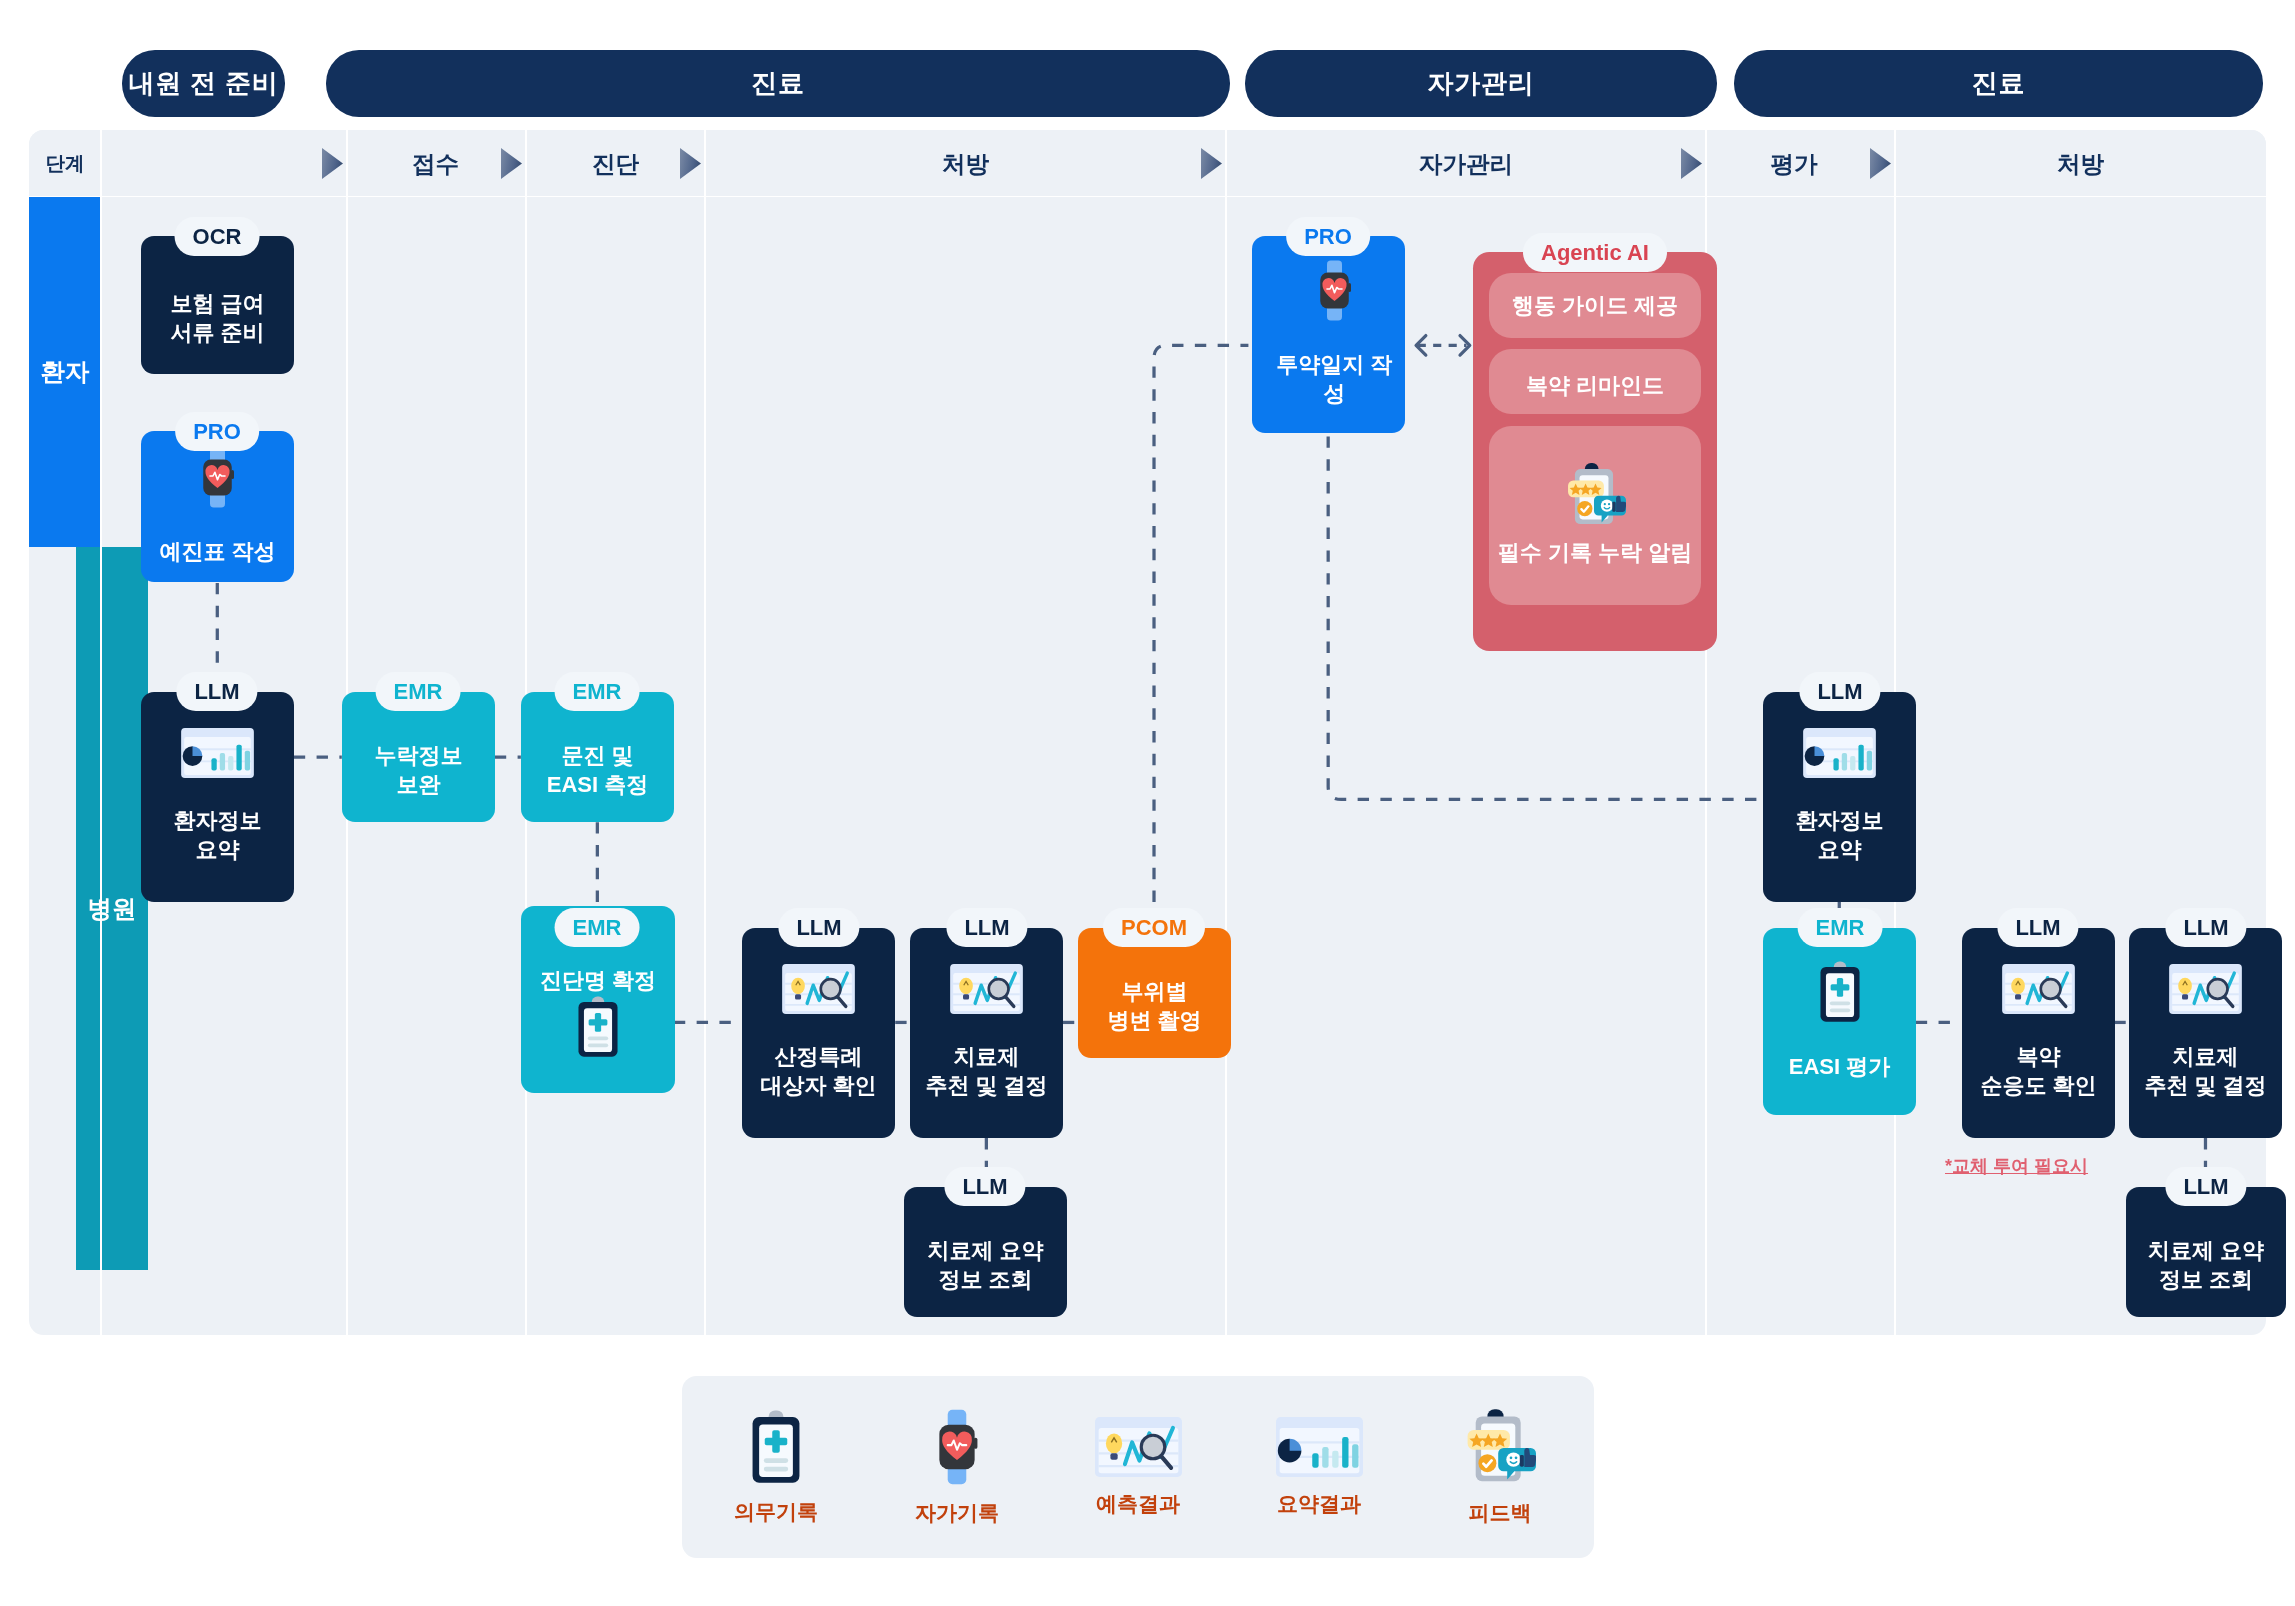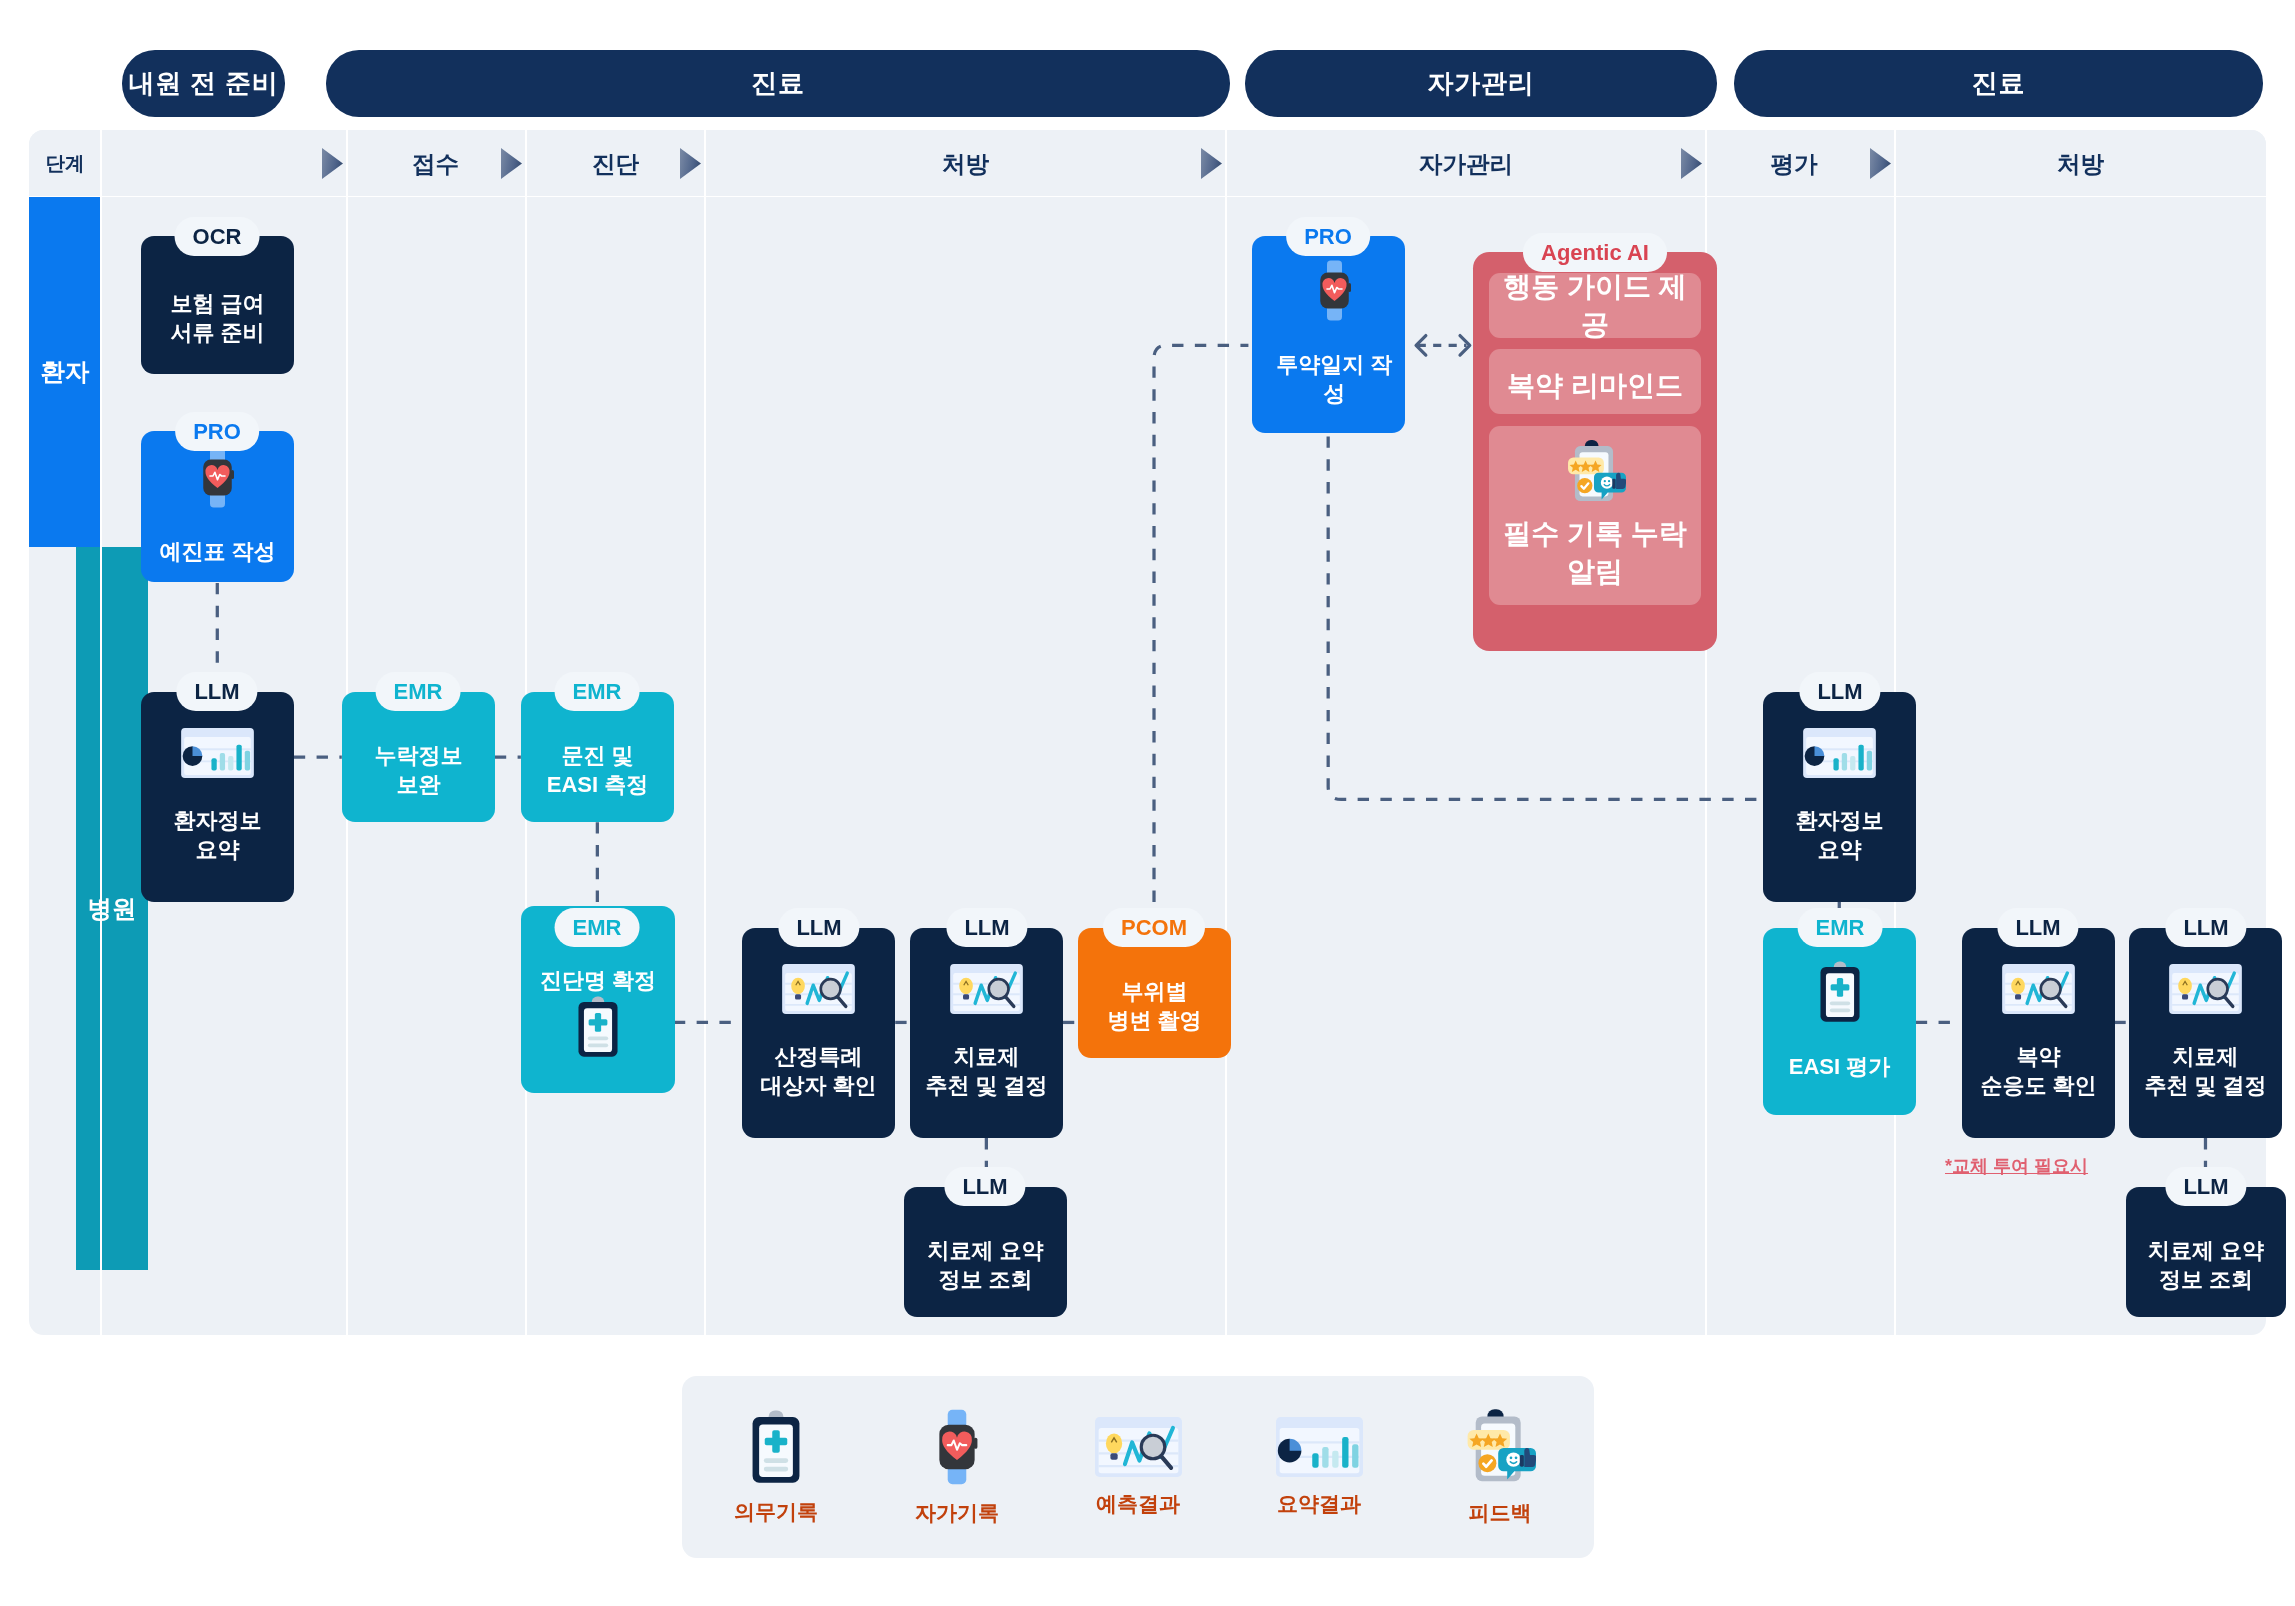--- a/index.html
+++ b/index.html
@@ -101,23 +101,23 @@
   
   #agentic {
     position: absolute;
     background: #d4606c;
     border-radius: 16.3px;
     padding: 21px 16.3px 18px;
     display: flex; flex-direction: column; gap: 11.4px;
   }
   .ag-item {
     background: #e08a92;
-    border-radius: 11px;
+    border-radius: 22px;
     color: #ffffff;
-    font-size: 28px; font-weight: bold;
+    font-size: 22px; font-weight: bold;
     display: flex; flex-direction: column;
     align-items: center; justify-content: center;
     text-align: center;
   }
 
   
   #footnote {
     position: absolute;
     color: #e06070; font-size: 18px; font-weight: bold;
     white-space: nowrap;

